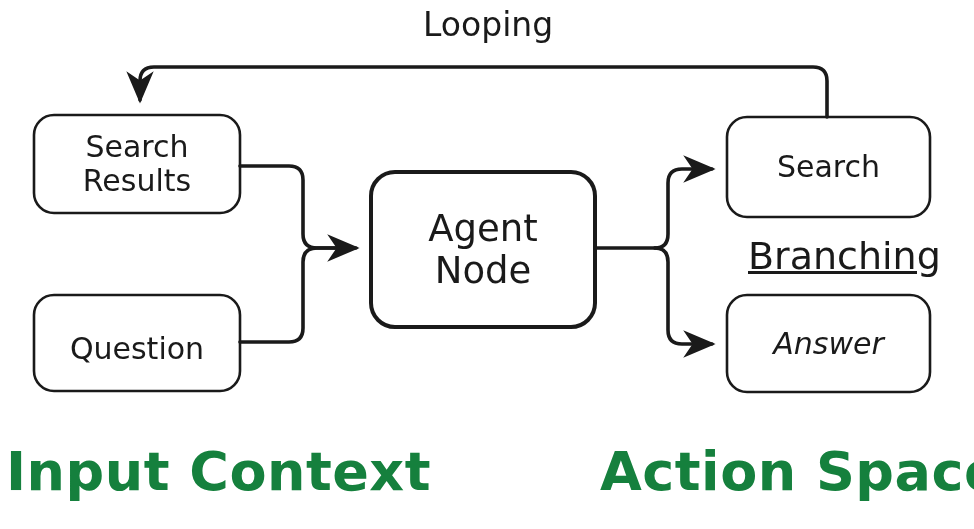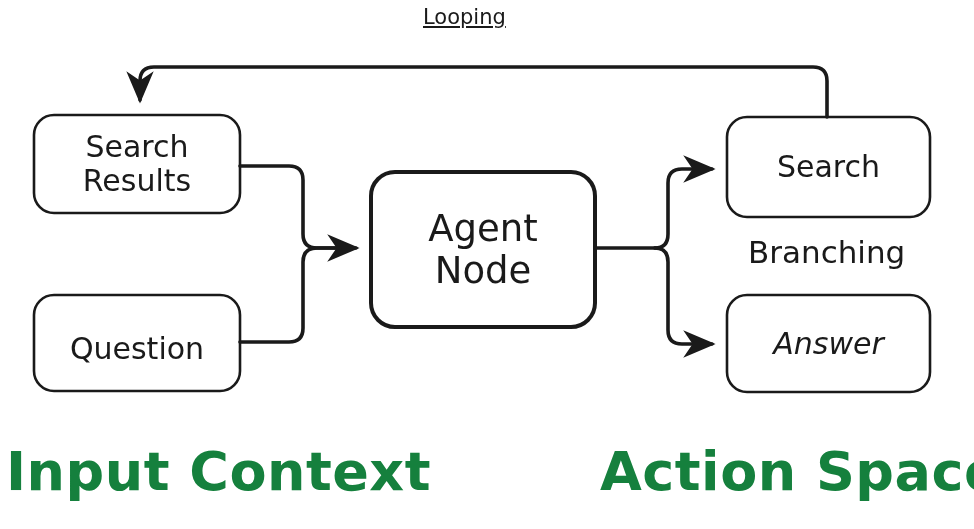--- a/index.html
+++ b/index.html
@@ -53,22 +53,22 @@
   }
 
   
   #label-search-results { left: 34px; top: 115px; width: 206px; height: 98px; font-size: 30px; }
   #label-question       { left: 34px; top: 295px; width: 206px; height: 108px; font-size: 30px; }
   #label-agent-node     { left: 371px; top: 172px; width: 224px; height: 155px; font-size: 37px; }
   #label-search         { left: 727px; top: 117px; width: 203px; height: 100px; font-size: 30px; }
   #label-answer         { left: 727px; top: 295px; width: 203px; height: 97px; font-size: 30px; font-style: italic; }
 
   
-  #label-looping   { left: 423px; top: 5px;   font-size: 21px; text-decoration: underline; }
-  #label-branching { left: 748px; top: 234px; font-size: 31px; }
+  #label-looping   { left: 423px; top: 5px;   font-size: 33px; }
+  #label-branching { left: 748px; top: 234px; font-size: 38px; text-decoration: underline; }
 
   
   #label-input-context { left: 6px;   top: 440px; font-size: 54px; letter-spacing: 0.5px; }
   #label-action-space  { left: 600px; top: 440px; font-size: 54px; letter-spacing: 0.5px; }
 </style>
 </head>
 <body>
 
 <div id="diagram-root">
 

